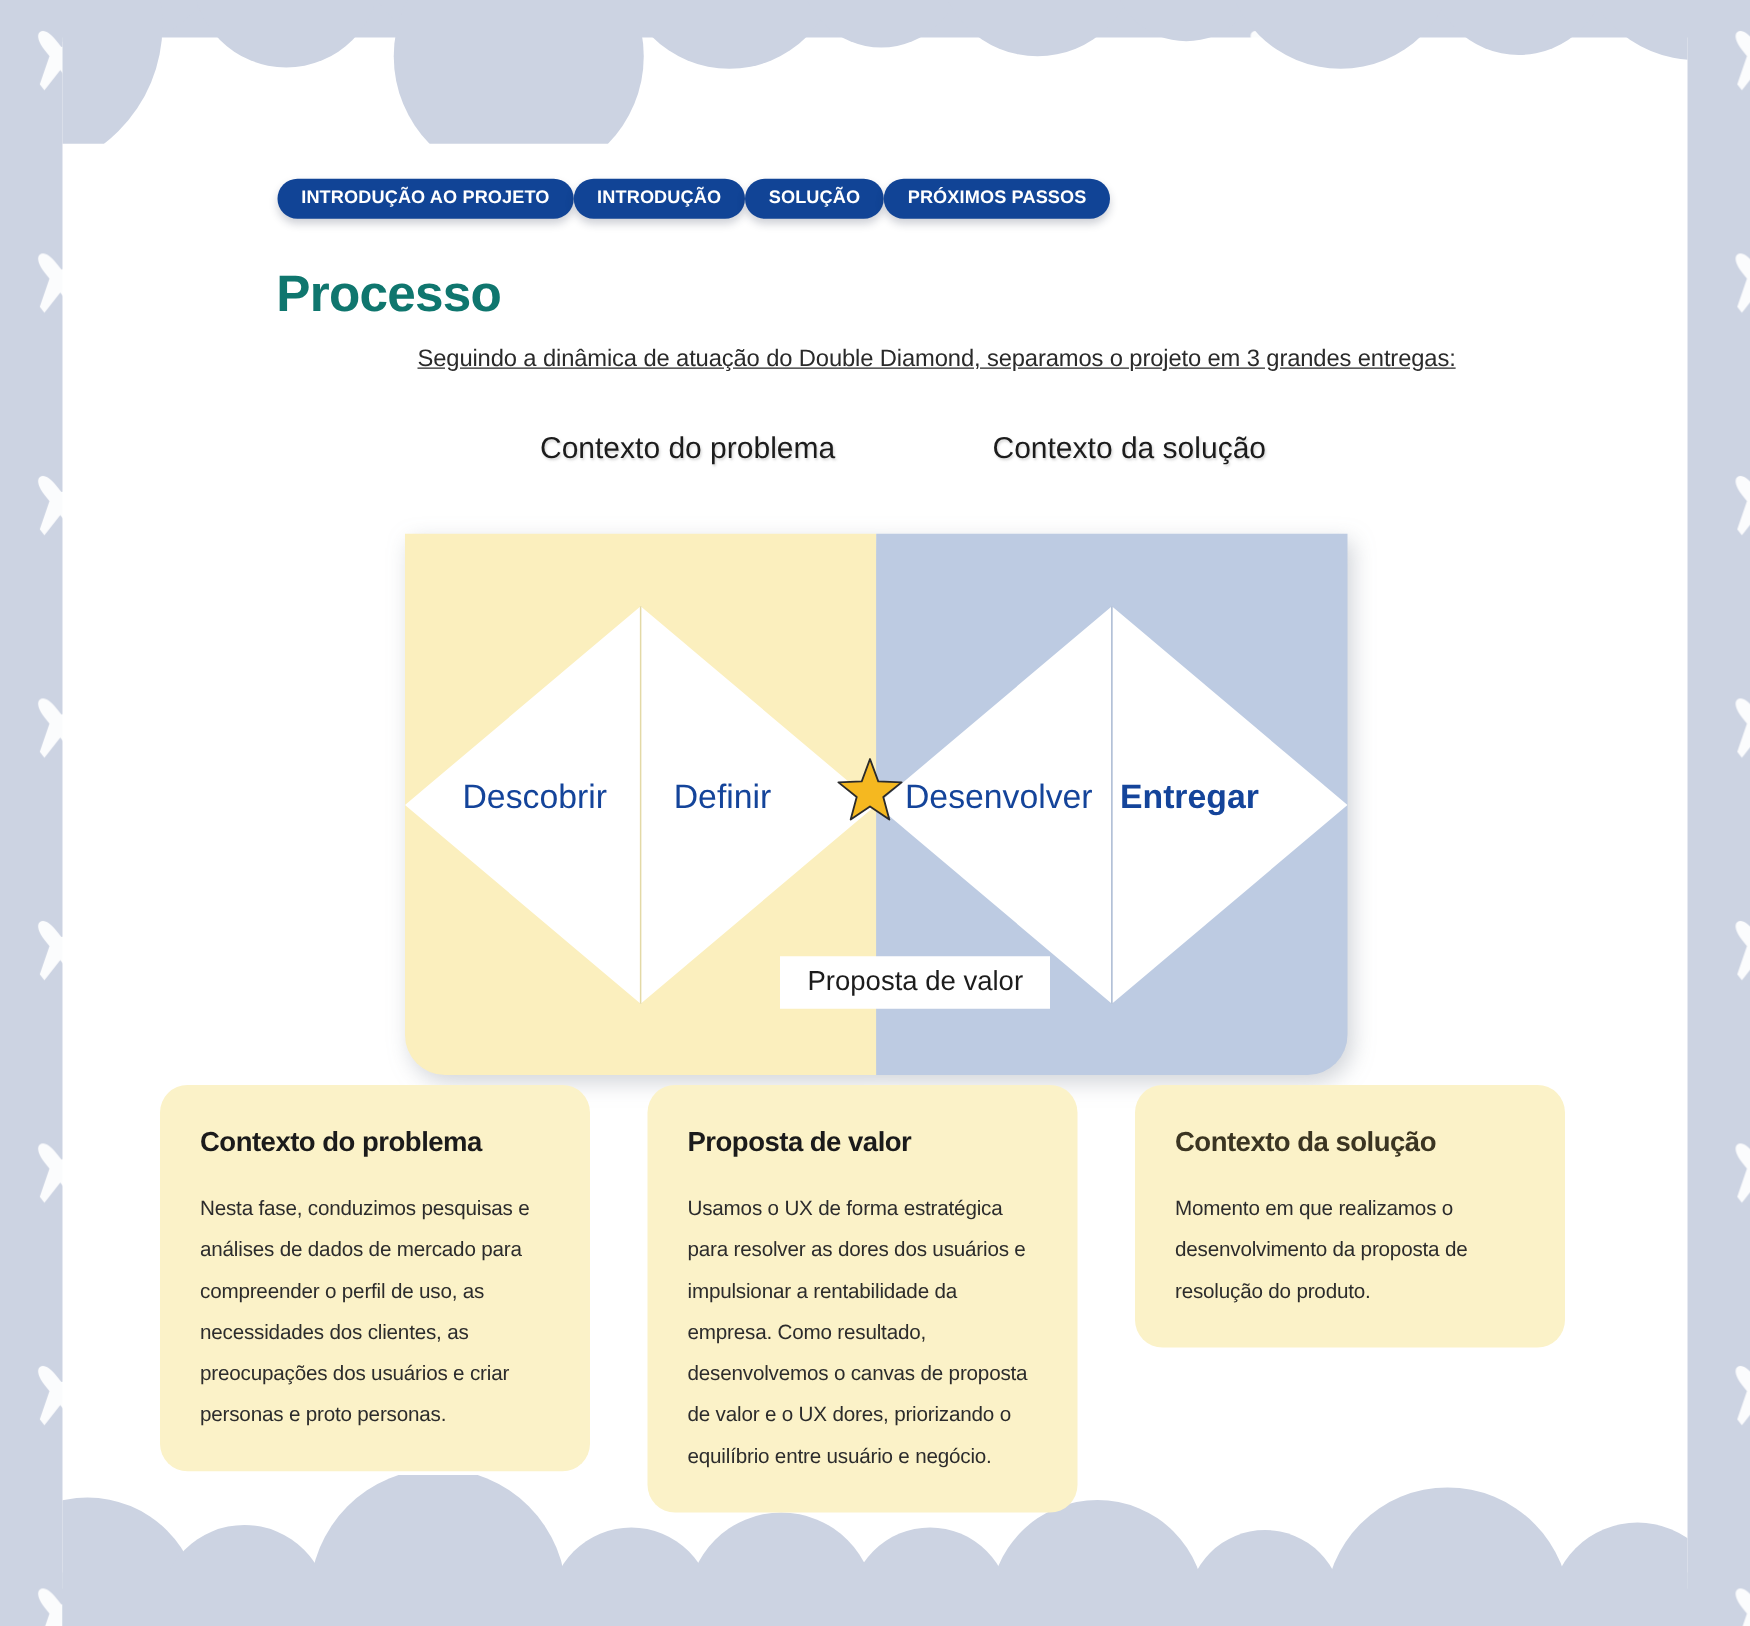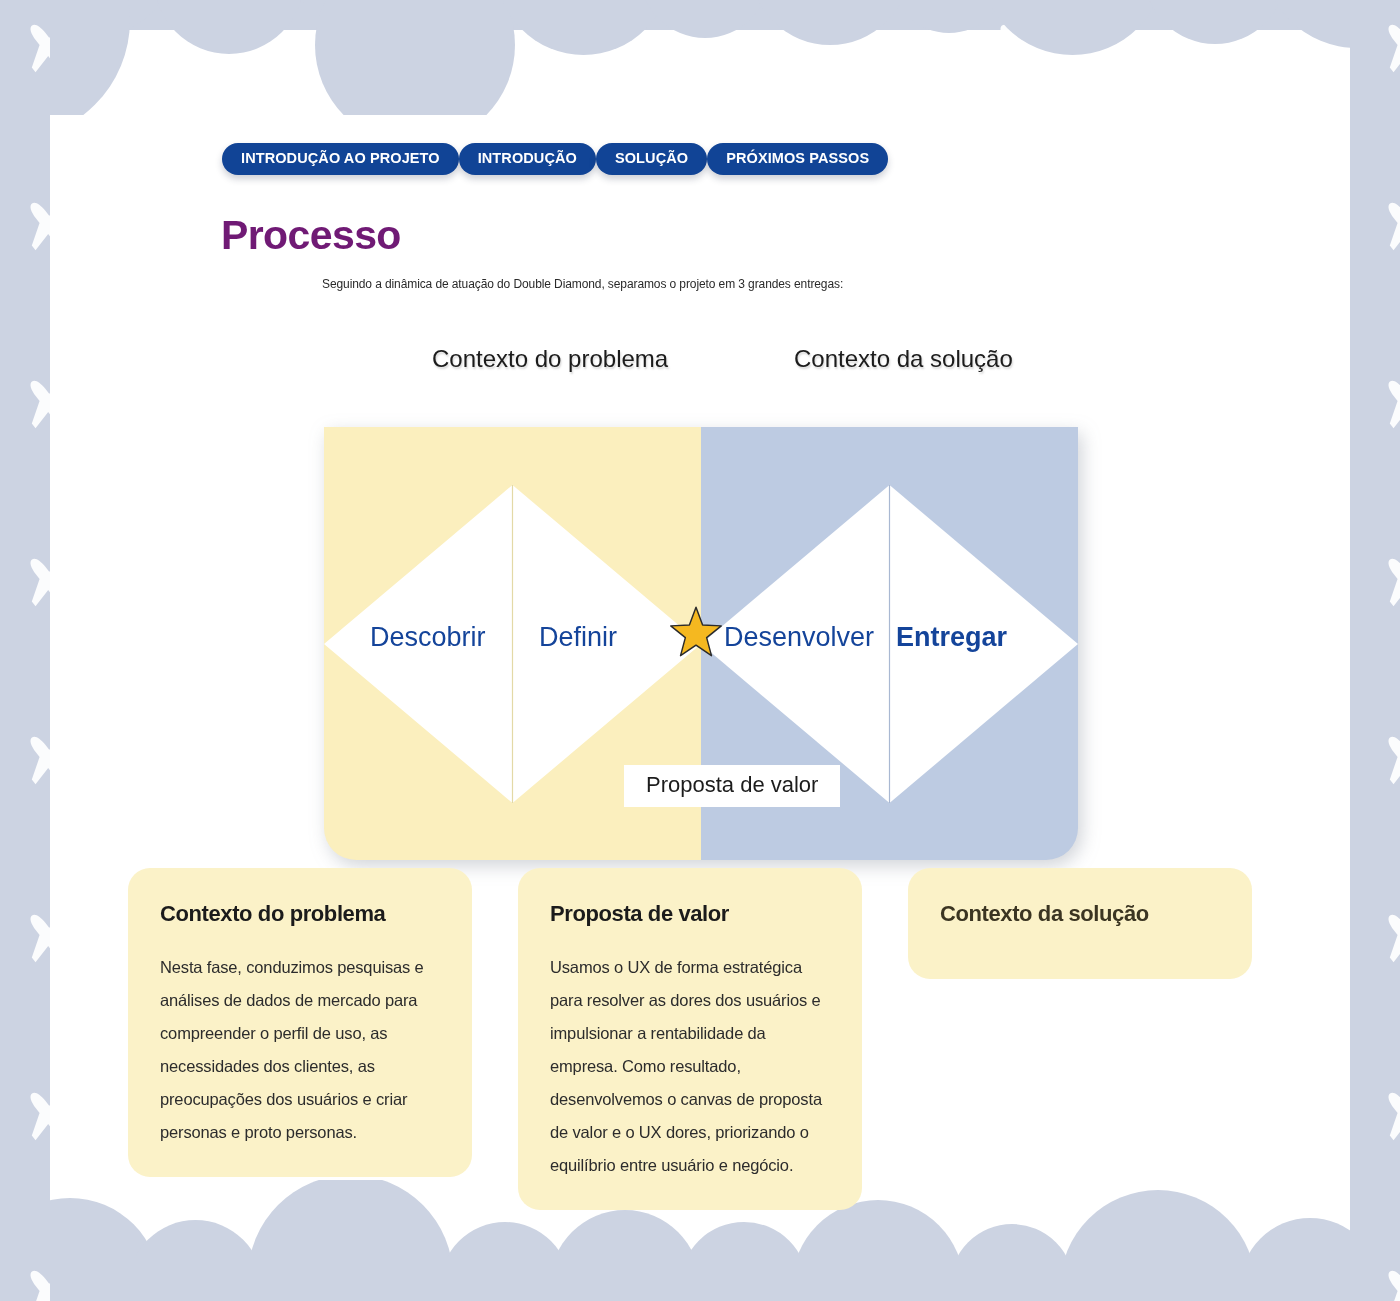--- a/index.html
+++ b/index.html
@@ -83,31 +83,32 @@
   .pill.navy { background: #114496; color: #ffffff; }
   .pill.gold { background: #f5cc0e; color: #113f93; }
 
   
   #page-title {
     position: absolute;
     left: 171px;
     top: 182px;
     font-size: 41px;
     font-weight: 900;
-    color: #701a75;
+    color: #0f766e;
     letter-spacing: -0.6px;
   }
 
   #page-subtitle {
     position: absolute;
-    left: 272px;
+    left: 284px;
     top: 247px;
-    font-size: 12px;
+    font-size: 19px;
     color: #2a2a2a;
     letter-spacing: -0.1px;
+    text-decoration: underline;
   }
 
   
   #diagram {
     position: absolute;
     left: 274px;
     top: 315px;
     width: 760px;
     height: 520px;
   }
@@ -320,15 +321,16 @@
     <div class="card-body">Nesta fase, conduzimos pesquisas e análises de dados de mercado para compreender o perfil de uso, as necessidades dos clientes, as preocupações dos usuários e criar personas e proto personas.</div>
   </div>
 
   <div class="card" id="card-2">
     <div class="card-title">Proposta de valor</div>
     <div class="card-body">Usamos o UX de forma estratégica para resolver as dores dos usuários e impulsionar a rentabilidade da empresa. Como resultado, desenvolvemos o canvas de proposta de valor e o UX dores, priorizando o equilíbrio entre usuário e negócio.</div>
   </div>
 
   <div class="card" id="card-3">
     <div class="card-title">Contexto da solução</div>
+    <div class="card-body">Momento em que realizamos o desenvolvimento da proposta de resolução do produto.</div>
   </div>
 
 </div>
 
 </body></html>

